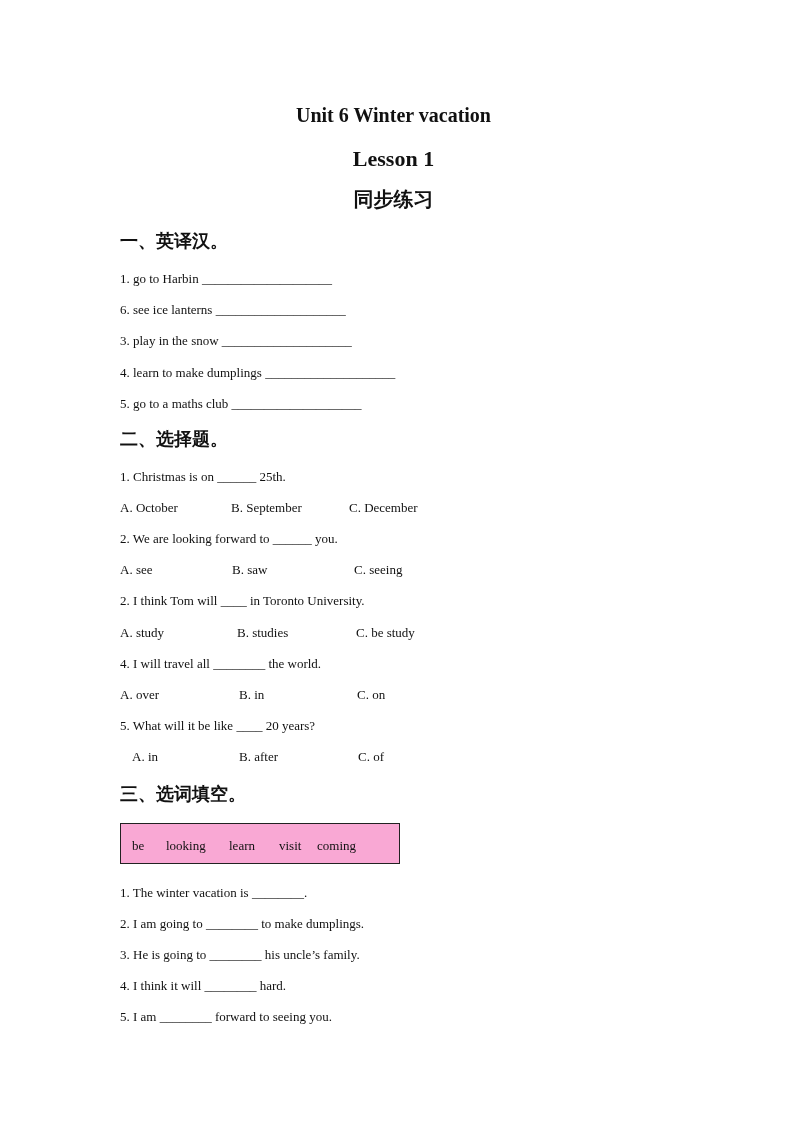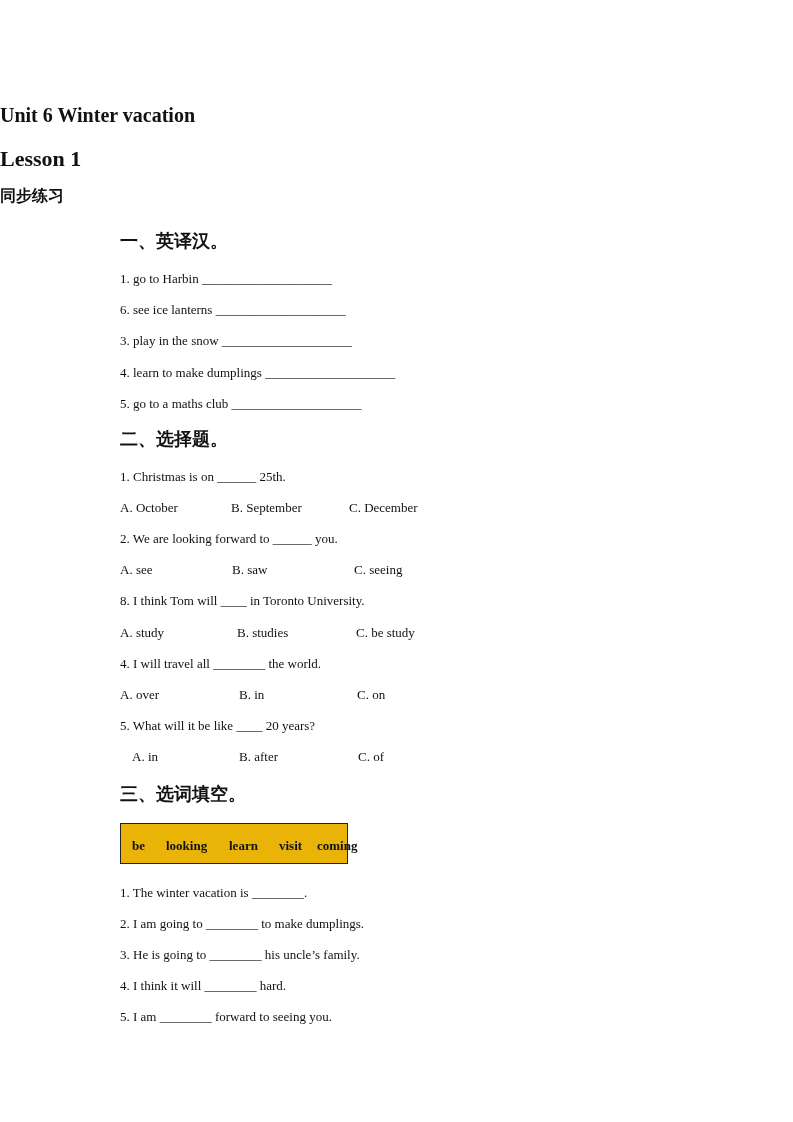--- a/index.html
+++ b/index.html
@@ -1,27 +1,27 @@
 <!DOCTYPE html>
 <html><head>
 <meta charset="utf-8">
 <style>
   html, body { margin: 0; padding: 0; background: #ffffff; }
   body { width: 793px; height: 1122px; position: relative; overflow: hidden;
          font-family: "Liberation Serif", "DejaVu Serif", serif; color: #111; }
-  .title { position: absolute; left: 0; width: 787px; text-align: left; font-weight: bold; }
+  .title { position: absolute; left: 0; width: 787px; text-align: center; font-weight: bold; }
   .t1 { top: 104px; font-size: 20px; }
   .t2 { top: 146px; font-size: 22px; }
-  .t3 { top: 186px; font-size: 16px; font-family: "DejaVu Sans", sans-serif; }
+  .t3 { top: 186px; font-size: 20px; font-family: "DejaVu Sans", sans-serif; }
   .sec { position: absolute; left: 120px; font-size: 18px; font-weight: bold;
          font-family: Liberation Mono, monospace; }
   .line { position: absolute; left: 120px; font-size: 13px; white-space: pre; }
   .opt { position: absolute; font-size: 13px; white-space: pre; text-align: right; }
-  .box { position: absolute; left: 120px; top: 823px; width: 228px; height: 41px;
-         background: #eab308; border: 1px solid #222; box-sizing: border-box; font-weight: bold; }
+  .box { position: absolute; left: 120px; top: 823px; width: 280px; height: 41px;
+         background: #f9a8d4; border: 1px solid #222; box-sizing: border-box; }
   .w { position: absolute; top: 14px; font-size: 13px; }
 </style>
 </head>
 <body>
 
 <div>
   <div class="title t1">Unit 6 Winter vacation</div>
   <div class="title t2">Lesson 1</div>
   <div class="title t3">同步练习</div>
 
@@ -37,21 +37,21 @@
   <div class="line" style="top:469px">1. Christmas is on ______ 25th.</div>
   <div class="opt" style="top:500px;left:120px">A. October</div>
   <div class="opt" style="top:500px;left:231px">B. September</div>
   <div class="opt" style="top:500px;left:349px">C. December</div>
 
   <div class="line" style="top:531px">2. We are looking forward to ______ you.</div>
   <div class="opt" style="top:562px;left:120px">A. see</div>
   <div class="opt" style="top:562px;left:232px">B. saw</div>
   <div class="opt" style="top:562px;left:354px">C. seeing</div>
 
-  <div class="line" style="top:593px">8. I think Tom will ____ in Toronto University.</div>
+  <div class="line" style="top:593px">2. I think Tom will ____ in Toronto University.</div>
   <div class="opt" style="top:625px;left:120px">A. study</div>
   <div class="opt" style="top:625px;left:237px">B. studies</div>
   <div class="opt" style="top:625px;left:356px">C. be study</div>
 
   <div class="line" style="top:656px">4. I will travel all ________ the world.</div>
   <div class="opt" style="top:687px;left:120px">A. over</div>
   <div class="opt" style="top:687px;left:239px">B. in</div>
   <div class="opt" style="top:687px;left:357px">C. on</div>
 
   <div class="line" style="top:718px">5. What will it be like ____ 20 years?</div>

